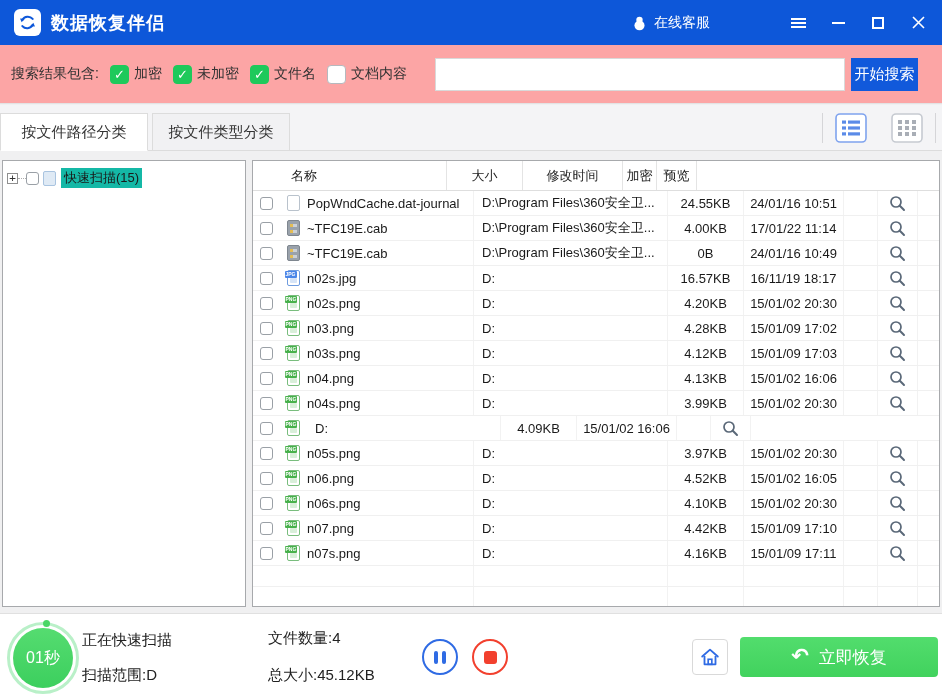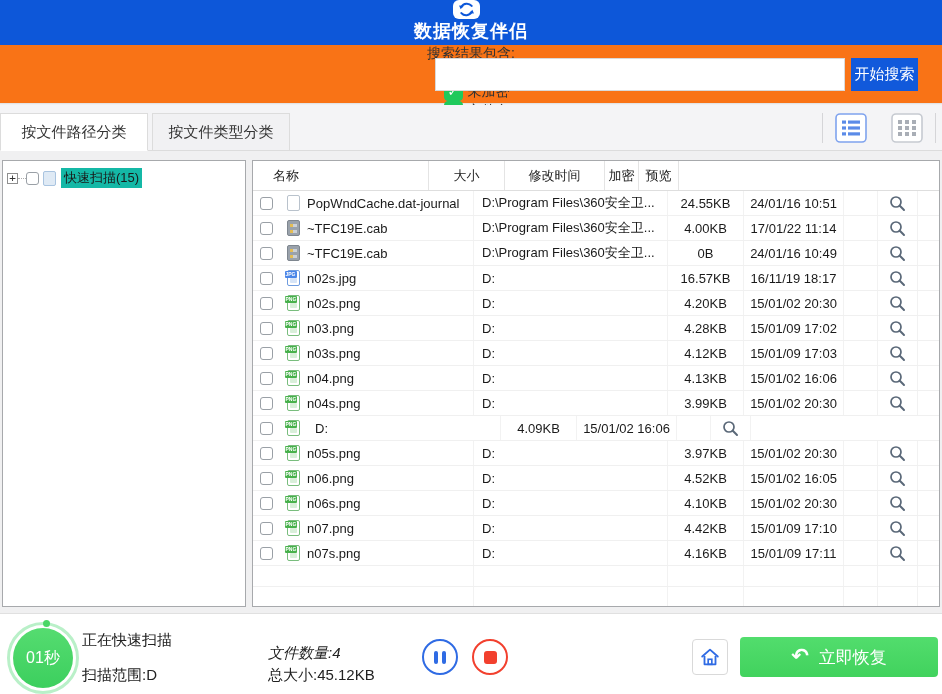--- a/index.html
+++ b/index.html
@@ -1,31 +1,31 @@
 <!DOCTYPE html>
 <html><head>
 <meta charset="utf-8">
 <style>
   * { margin:0; padding:0; box-sizing:border-box; }
   html,body { width:942px; height:694px; overflow:hidden; }
   body { font-family:"Liberation Sans","DejaVu Sans",sans-serif; background:#f0f0f1; position:relative; color:#1a1a1a; }
 
   
-  .titlebar { position:absolute; left:0; top:0; width:942px; height:45px; background:#0d57d9; display:flex; align-items:center; padding:0 14px; color:#fff;flex-direction:column; }
+  .titlebar { position:absolute; left:0; top:0; width:942px; height:45px; background:#0d57d9; display:flex; align-items:center; padding:0 14px; color:#fff; }
   .app-icon { width:27px; height:27px; background:#fff; border-radius:6px; display:flex; align-items:center; justify-content:center; margin-right:10px; }
   .app-title { font-size:18px; font-weight:bold; letter-spacing:1px; }
   .tb-right { margin-left:auto; display:flex; align-items:center; }
   .service { display:flex; align-items:center; gap:7px; font-size:14px; margin-right:58px; cursor:pointer; }
   .win-btn { width:20px; height:20px; display:flex; align-items:center; justify-content:center; margin-left:20px; cursor:pointer; }
   .menu-icon span { display:block; width:15px; height:2px; background:#fff; margin:2px 0; }
   .min-icon { width:13px; height:2px; background:#fff; }
   .max-icon { width:12px; height:12px; border:2px solid #fff; }
 
   
-  .searchbar { position:absolute; left:0; top:45px; width:942px; height:59px; background:#f97316; border-bottom:1px solid #e3e3e4; display:flex; align-items:center; padding:0 11px;flex-direction:column; }
+  .searchbar { position:absolute; left:0; top:45px; width:942px; height:59px; background:#fca5a5; border-bottom:1px solid #e3e3e4; display:flex; align-items:center; padding:0 11px; }
   .search-label { font-size:14px; color:#333; }
   .opt { display:flex; align-items:center; margin-left:11px; font-size:14px; color:#333; cursor:pointer; }
   .cb { width:19px; height:19px; border-radius:4px; margin-right:5px; border:1px solid #b5b9be; background:#fff; display:flex; align-items:center; justify-content:center; font-size:13px; font-weight:bold; color:#fff; line-height:1; }
   .cb.on { background:#1ec95b; border-color:#1ec95b; }
   .search-input { position:absolute; left:435px; top:13px; width:410px; height:33px; border:1px solid #d9d9d9; outline:none; font-size:14px; padding:0 8px; background:#fff; }
   .search-btn { position:absolute; left:851px; top:13px; width:67px; height:33px; background:#1159db; color:#fff; border:none; font-size:15px; cursor:pointer; font-family:inherit; }
 
   
   .tabbar { position:absolute; left:0; top:105px; width:942px; height:46px; background:#f4f4f6; border-bottom:1px solid #dcdcdc; }
   .tab { position:absolute; bottom:-1px; height:38px; display:flex; align-items:center; justify-content:center; font-size:15px; color:#333; border:1px solid #dcdcdc; background:#f1f1f3; cursor:pointer; }
@@ -41,21 +41,21 @@
   .tree-item { display:flex; align-items:center; font-size:13px; }
   .expander { width:11px; height:11px; border:1px solid #8f8f8f; background:#fff; display:flex; align-items:center; justify-content:center; font-size:11px; line-height:9px; color:#333; font-family:"DejaVu Sans Mono",monospace; cursor:pointer; }
   .tdots { width:8px; border-top:1px dotted #adadad; }
   .tree-cb { width:13px; height:13px; border:1px solid #9aa0a6; border-radius:3px; background:#fff; margin-right:4px; cursor:pointer; }
   .tree-doc { width:13px; height:15px; background:#dfeaf5; border:1px solid #a9c4e0; border-radius:2px; margin-right:5px; }
   .tree-label { background:#14b8a6; padding:1px 3px; cursor:default; }
 
   .table-panel { position:absolute; left:252px; top:160px; width:688px; height:447px; background:#fff; border:1px solid #a7a9ac; display:flex; flex-direction:column; }
   .t-header { display:flex; height:30px; align-items:center; font-size:13px; color:#222; border-bottom:1px solid #dedede; flex:0 0 auto; }
   .t-header > div { border-right:1px solid #e4e4e4; height:100%; display:flex; align-items:center; }
-  .h-name { width:176px; padding-left:20px; }
+  .h-name { width:194px; padding-left:38px; }
   .h-path { width:194px; padding-left:8px; }
   .h-size { width:76px; justify-content:center; }
   .h-time { width:100px; justify-content:center; }
   .h-enc  { width:34px; justify-content:center; }
   .h-prev { width:40px; justify-content:center; }
   .h-strip{ flex:1; border-right:none !important; }
 
   .t-body { flex:1; overflow:hidden; }
   .t-row { display:flex; height:25px; align-items:center; font-size:13px; border-bottom:1px solid #f0f0f0; }
   .t-row.empty { height:21px; }
@@ -87,21 +87,21 @@
   .ficon-cab::after { content:""; position:absolute; left:2px; top:3px; width:3px; height:3px; background:#e4bd55; box-shadow:0 6px 0 #e4bd55; }
 
   
   .statusbar { position:absolute; left:0; top:613px; width:942px; height:81px; background:#fff; border-top:1px solid #e0e0e0; }
   .timer-ring { position:absolute; left:7px; top:8px; width:72px; height:72px; border:3px solid #b9f0c8; border-radius:50%; display:flex; align-items:center; justify-content:center; }
   .timer-ring::before { content:""; position:absolute; top:-5px; left:50%; width:7px; height:7px; border-radius:50%; background:#49d765; }
   .timer-circle { width:60px; height:60px; border-radius:50%; background:linear-gradient(180deg,#55dc70,#3ccf5e); color:#fff; font-size:16px; display:flex; align-items:center; justify-content:center; }
   .sb-text { position:absolute; font-size:15px; color:#222; }
   .pos-status { left:82px; top:17px; }
   .pos-range  { left:82px; top:52px; }
-  .pos-count  { left:268px; top:30px;font-style:italic; }
+  .pos-count  { left:268px; top:15px; }
   .pos-size   { left:268px; top:52px; }
   .circle-btn { position:absolute; top:25px; width:36px; height:36px; border-radius:50%; background:#fff; display:flex; align-items:center; justify-content:center; cursor:pointer; }
   .pause-btn { left:422px; border:2px solid #2f6be4; gap:4px; }
   .pause-btn i { width:4px; height:13px; background:#2f6be4; border-radius:2px; }
   .stop-btn { left:472px; border:2px solid #f2402e; }
   .stop-btn i { width:13px; height:13px; background:#f2402e; border-radius:3px; }
   .home-btn { position:absolute; left:692px; top:25px; width:36px; height:36px; border:1px solid #d9d9d9; border-radius:4px; background:#fff; display:flex; align-items:center; justify-content:center; cursor:pointer; }
   .recover-btn { position:absolute; left:740px; top:23px; width:198px; height:40px; border:none; border-radius:4px; background:linear-gradient(180deg,#52dd6d,#41d25d); color:#fff; font-size:17px; display:flex; align-items:center; justify-content:center; gap:10px; cursor:pointer; font-family:inherit; }
   .recover-arrow { font-size:21px; font-weight:bold; line-height:1; transform:translateY(-2px); }
 </style>

